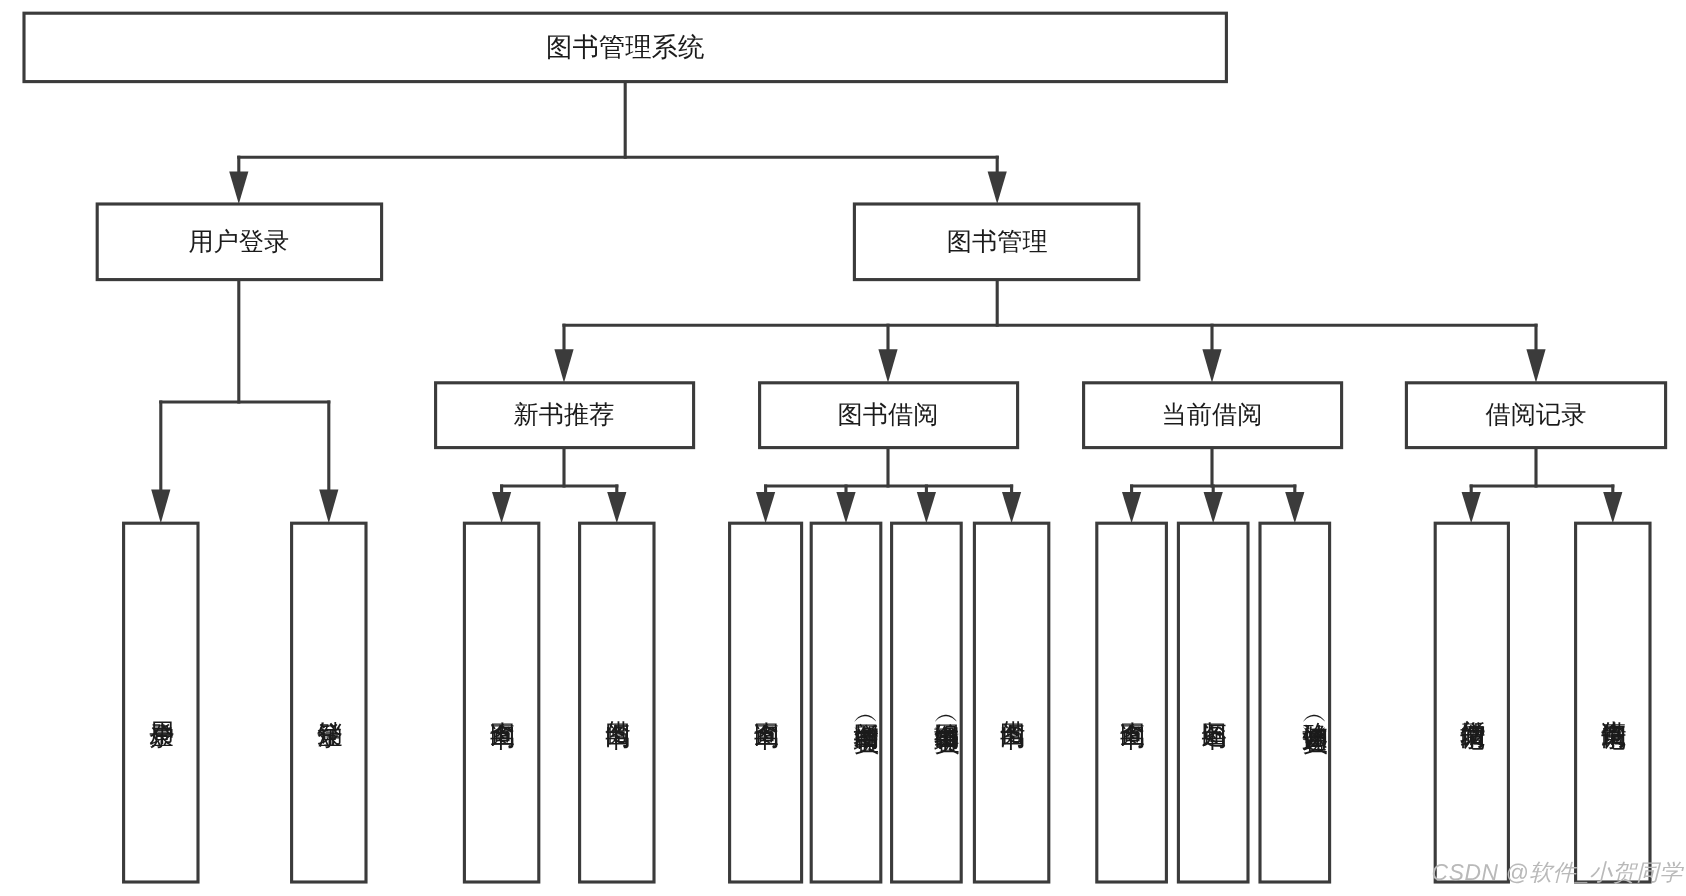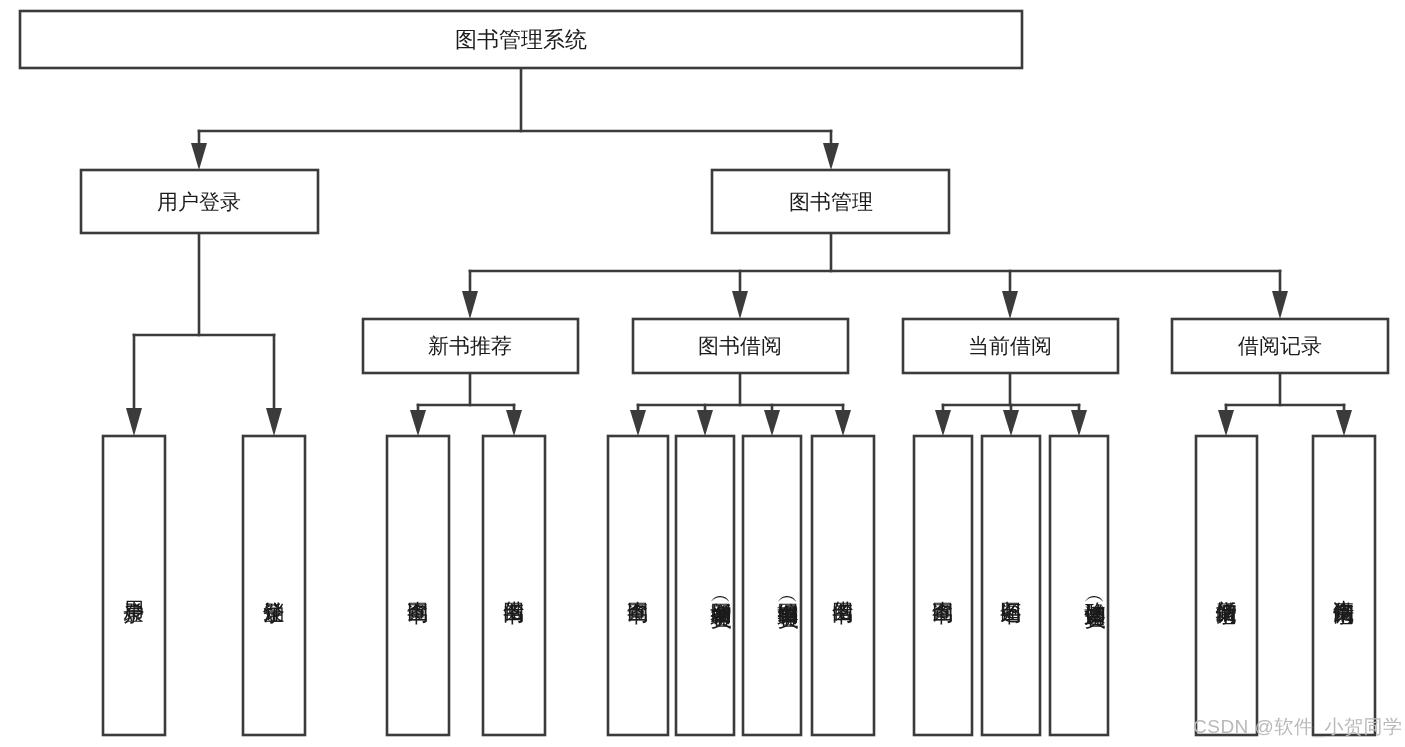--- a/index.html
+++ b/index.html
@@ -227,15 +227,15 @@
   <div class="vlabel" style="left:743px; top:436px; width:58px; height:299px; align-items:flex-start; padding-top:8px; box-sizing:border-box;">编辑图书（管理员）</div>
   <div class="vlabel" style="left:812px; top:436px; width:62px; height:299px;">借阅图书</div>
 
   <div class="vlabel" style="left:914px; top:436px; width:58px; height:299px;">查询图书</div>
   <div class="vlabel" style="left:982px; top:436px; width:58px; height:299px;">归还图书</div>
   <div class="vlabel" style="left:1050px; top:436px; width:58px; height:299px; align-items:flex-start; padding-top:8px; box-sizing:border-box;">确认归还（管理员）</div>
 
   <div class="vlabel" style="left:1196px; top:436px; width:61px; height:299px;">新增借阅记录</div>
   <div class="vlabel" style="left:1313px; top:436px; width:62px; height:299px;">查询借阅记录</div>
 
-  <div class="watermark" style="left:1193px; top:714px;">CSDN @软件_小贺同学</div>
+  <div class="watermark" style="left:1193px; top:714px;font-style:italic;">CSDN @软件_小贺同学</div>
 
 </div>
 
 </body></html>

